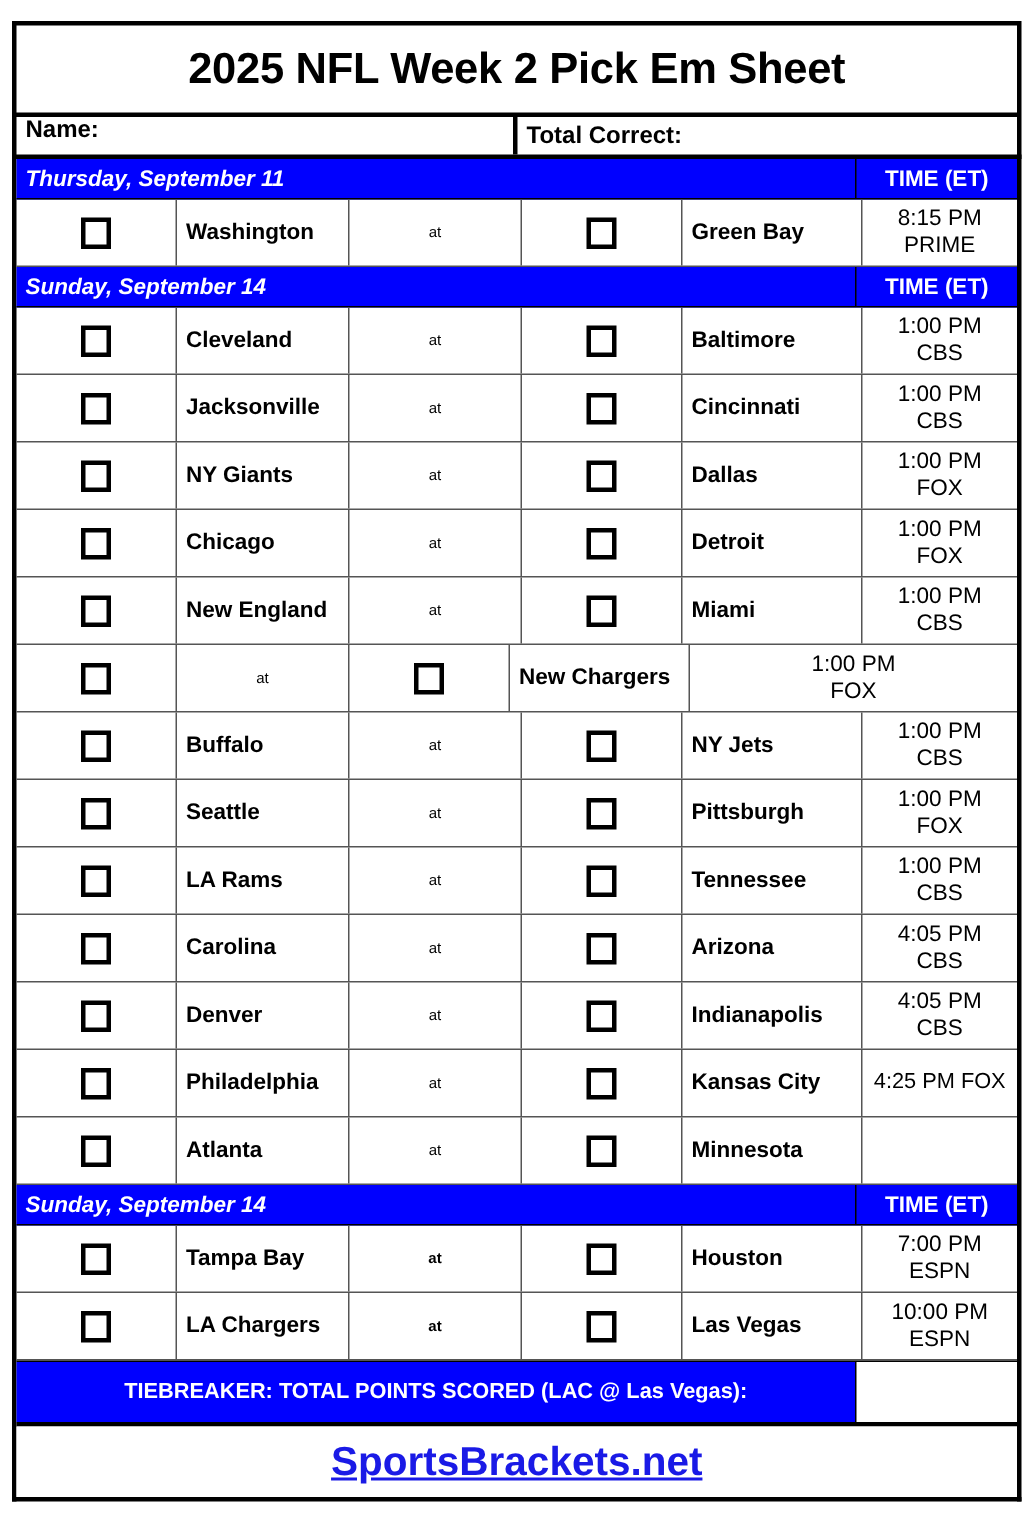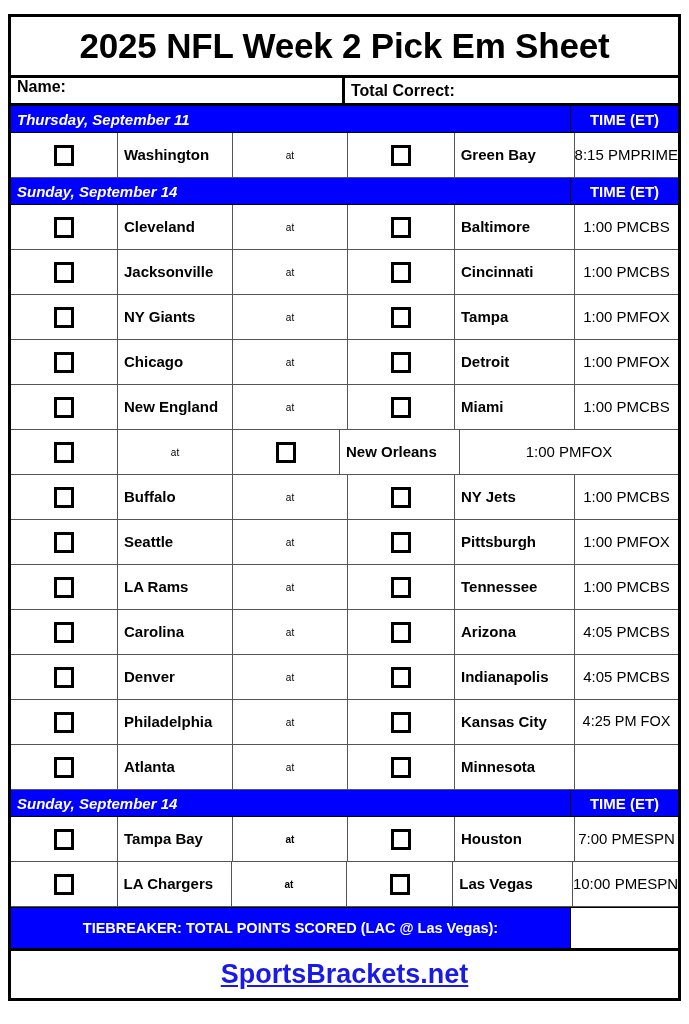--- a/index.html
+++ b/index.html
@@ -21,21 +21,21 @@
   
   .title-box {
     border: 3px solid #000000;
     height: 64px;
     display: flex;
     align-items: center;
     justify-content: center;
     background: #ffffff;
   }
   .title-text {
-    font-size: 35px;
+    font-size: 29px;
     font-weight: bold;
     letter-spacing: -0.2px;
     color: #000000;
     white-space: nowrap;
   }
 
   
   .name-row {
     display: flex;
     height: 28px;
@@ -148,21 +148,21 @@
     padding-left: 6px;
     border-right: 1px solid #555555;
     font-size: 15px;
     font-weight: bold;
     color: #000000;
     line-height: 1.05;
   }
   .time-cell {
     flex: 1;
     display: flex;
-    flex-direction: row;
+    flex-direction: column;
     align-items: center;
     justify-content: center;
     font-size: 15px;
     color: #000000;
     line-height: 1.18;
     white-space: nowrap;
   }
   .time-cell.one-line { font-size: 14.5px; }
 
   
@@ -278,21 +278,21 @@
       </div>
       <div class="game-row">
         <div class="cb-cell">
           <div class="checkbox"></div>
         </div>
         <div class="team-cell">NY Giants</div>
         <div class="at-cell">at</div>
         <div class="cb-cell">
           <div class="checkbox"></div>
         </div>
-        <div class="home-cell">Tampa</div>
+        <div class="home-cell">Dallas</div>
         <div class="time-cell">
           <span>1:00 PM</span>
           <span>FOX</span>
         </div>
       </div>
       <div class="game-row">
         <div class="cb-cell">
           <div class="checkbox"></div>
         </div>
         <div class="team-cell">Chicago</div>
@@ -322,21 +322,21 @@
         </div>
       </div>
       <div class="game-row">
         <div class="cb-cell">
           <div class="checkbox"></div>
         </div>
         <div class="at-cell">at</div>
         <div class="cb-cell">
           <div class="checkbox"></div>
         </div>
-        <div class="home-cell">New Orleans</div>
+        <div class="home-cell">New Chargers</div>
         <div class="time-cell">
           <span>1:00 PM</span>
           <span>FOX</span>
         </div>
       </div>
       <div class="game-row">
         <div class="cb-cell">
           <div class="checkbox"></div>
         </div>
         <div class="team-cell">Buffalo</div>

